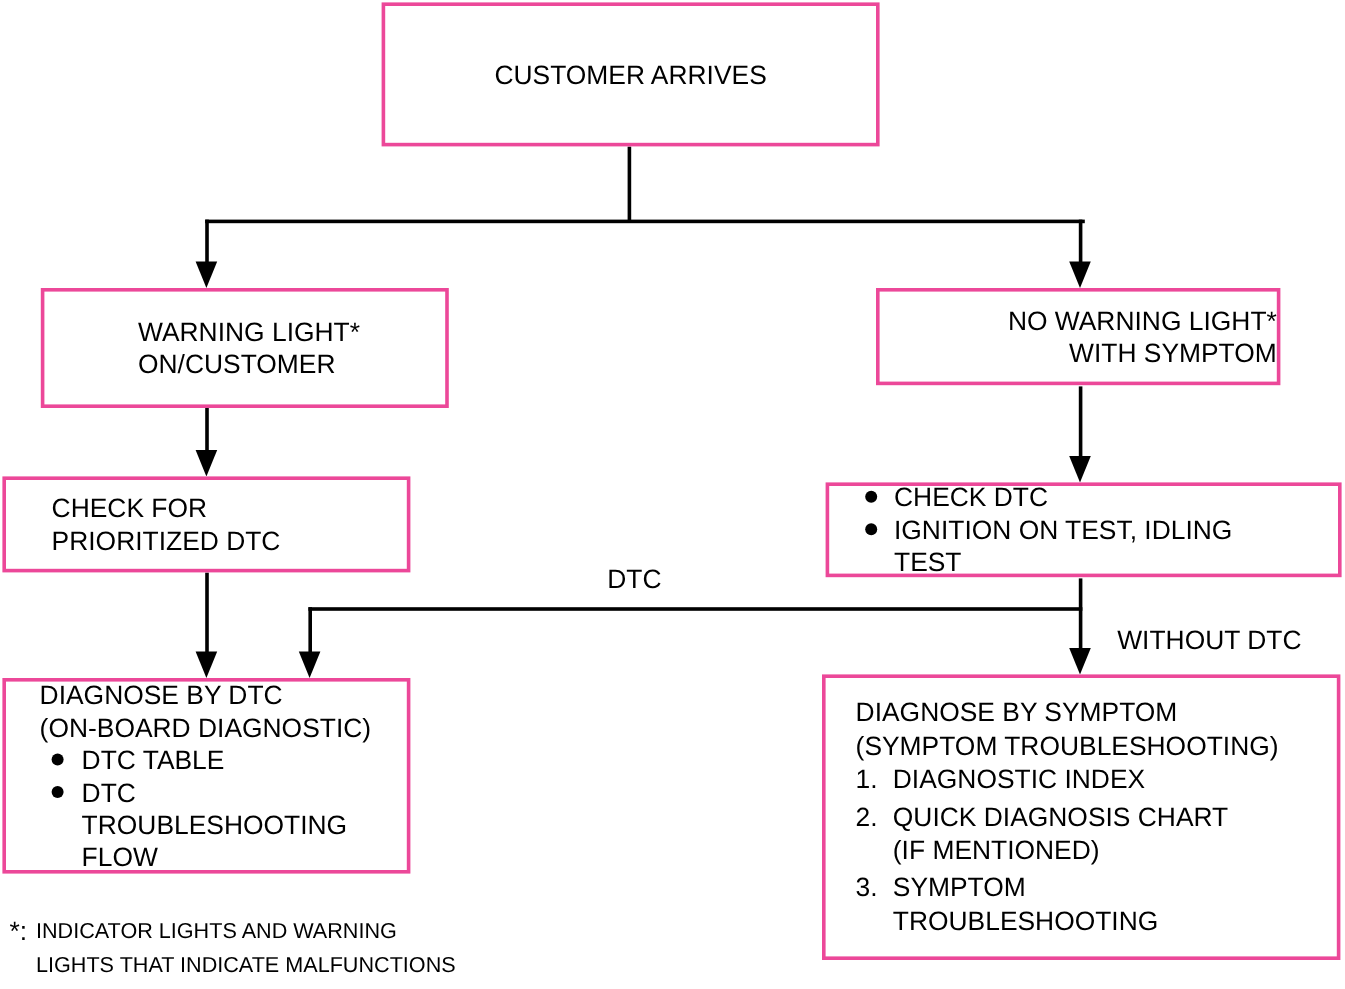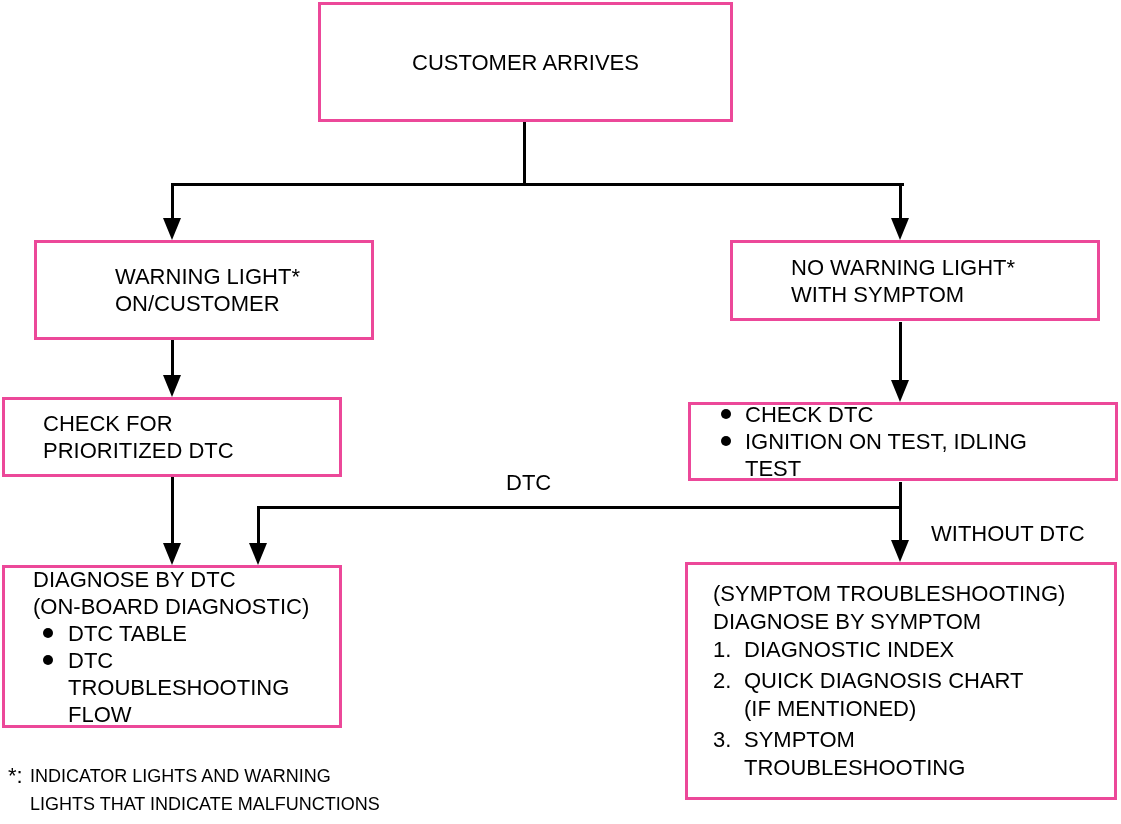--- a/index.html
+++ b/index.html
@@ -119,21 +119,21 @@
 
   <div class="box center" style="left:318px; top:2px; width:415px; height:120px;">
     <div class="txt">CUSTOMER ARRIVES</div>
   </div>
 
   <div class="box" style="left:2px; top:240px; width:340px; height:100px; padding-left:78px;margin-left:32px;">
     <div class="txt">WARNING LIGHT*</div>
     <div class="txt">ON/CUSTOMER</div>
   </div>
 
-  <div class="box" style="left:730px; top:240px; width:370px; height:81px; padding-left:58px;">
+  <div class="box" style="left:730px; top:240px; width:337px; height:81px; padding-left:77px;text-align:right;">
     <div class="txt">NO WARNING LIGHT*</div>
     <div class="txt">WITH SYMPTOM</div>
   </div>
 
   <div class="box" style="left:2px; top:397px; width:340px; height:80px; padding-left:38px;">
     <div class="txt">CHECK FOR</div>
     <div class="txt">PRIORITIZED DTC</div>
   </div>
 
   <div class="box" style="left:688px; top:402px; width:430px; height:79px; padding-left:30px;">
@@ -165,22 +165,22 @@
       <span class="dot dot2"></span>
       <div>
         <div class="txt">DTC</div>
         <div class="txt">TROUBLESHOOTING</div>
         <div class="txt">FLOW</div>
       </div>
     </div>
   </div>
 
   <div class="box" style="left:685px; top:562px; width:432px; height:238px; padding-left:25px;">
+    <div class="txt28">DIAGNOSE BY SYMPTOM</div>
     <div class="txt28">(SYMPTOM TROUBLESHOOTING)</div>
-    <div class="txt28">DIAGNOSE BY SYMPTOM</div>
     <div class="nrow">
       <span class="nmark">1.</span>
       <div>
         <div class="txt28">DIAGNOSTIC INDEX</div>
       </div>
     </div>
     <div class="nrow mt3">
       <span class="nmark">2.</span>
       <div>
         <div class="txt28">QUICK DIAGNOSIS CHART</div>

